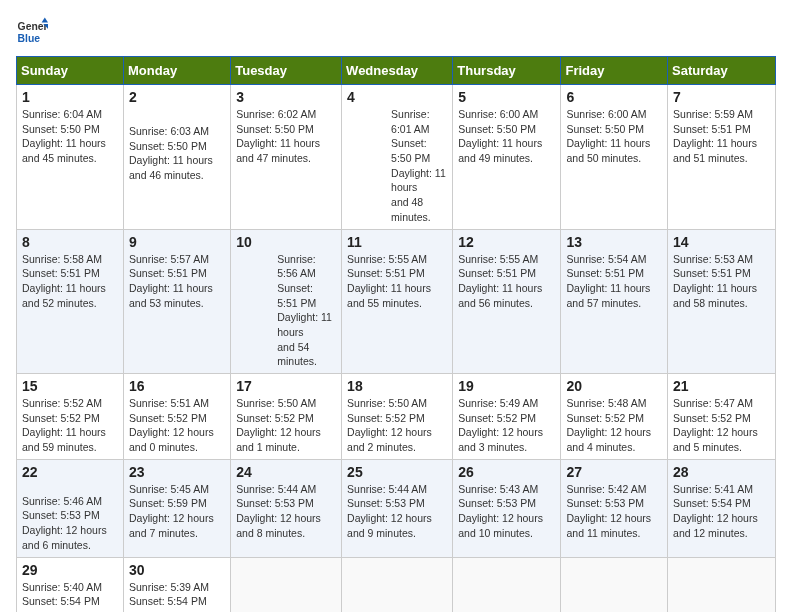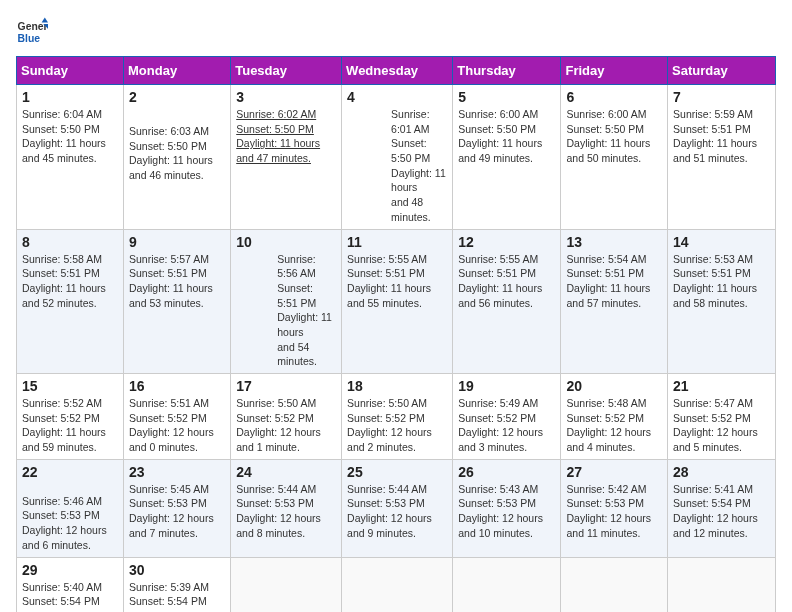--- a/index.html
+++ b/index.html
@@ -36,21 +36,21 @@
     .subtitle {
       font-size: 14px;
       color: #555;
     }
     .calendar {
       width: 100%;
       border-collapse: collapse;
       font-size: 11px;
     }
     .calendar th {
-      background: #a21caf;
+      background: #4d7c0f;
       color: #fff;
       padding: 6px 4px;
       text-align: left;
       font-size: 13px;
       font-weight: bold;
       border: 1px solid #1a5fb4;
     }
     .calendar td {
       border: 1px solid #ccc;
       vertical-align: top;
@@ -115,21 +115,21 @@
         </td>
         <td>
           <span class="day-num">2</span>
           <div class="day-info" style="white-space: pre-line; margin-top: 19px;">Sunrise: 6:03 AM
 Sunset: 5:50 PM
 Daylight: 11 hours
 and 46 minutes.</div>
         </td>
         <td>
           <span class="day-num">3</span>
-          <div class="day-info" style="white-space: pre-line; text-decoration: underline;">Sunrise: 6:02 AM
+          <div class="day-info" style="white-space: pre-line;">Sunrise: 6:02 AM
 Sunset: 5:50 PM
 Daylight: 11 hours
 and 47 minutes.</div>
         </td>
         <td>
           <span class="day-num">4</span>
           <div class="day-info" style="white-space: pre-line; margin-left: 44px;">Sunrise: 6:01 AM
 Sunset: 5:50 PM
 Daylight: 11 hours
 and 48 minutes.</div>
@@ -262,21 +262,21 @@
         <td>
           <span class="day-num">22</span>
           <div class="day-info" style="white-space: pre-line; margin-top: 14px;">Sunrise: 5:46 AM
 Sunset: 5:53 PM
 Daylight: 12 hours
 and 6 minutes.</div>
         </td>
         <td>
           <span class="day-num">23</span>
           <div class="day-info" style="white-space: pre-line;">Sunrise: 5:45 AM
-Sunset: 5:53 PM
+Sunset: 5:59 PM
 Daylight: 12 hours
 and 7 minutes.</div>
         </td>
         <td>
           <span class="day-num">24</span>
           <div class="day-info" style="white-space: pre-line;">Sunrise: 5:44 AM
 Sunset: 5:53 PM
 Daylight: 12 hours
 and 8 minutes.</div>
         </td>

